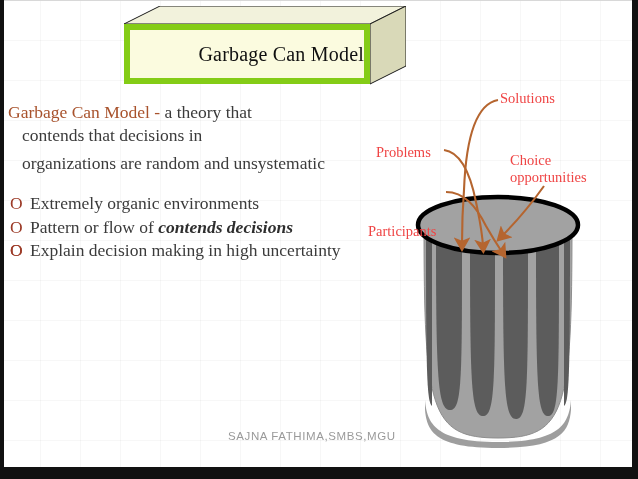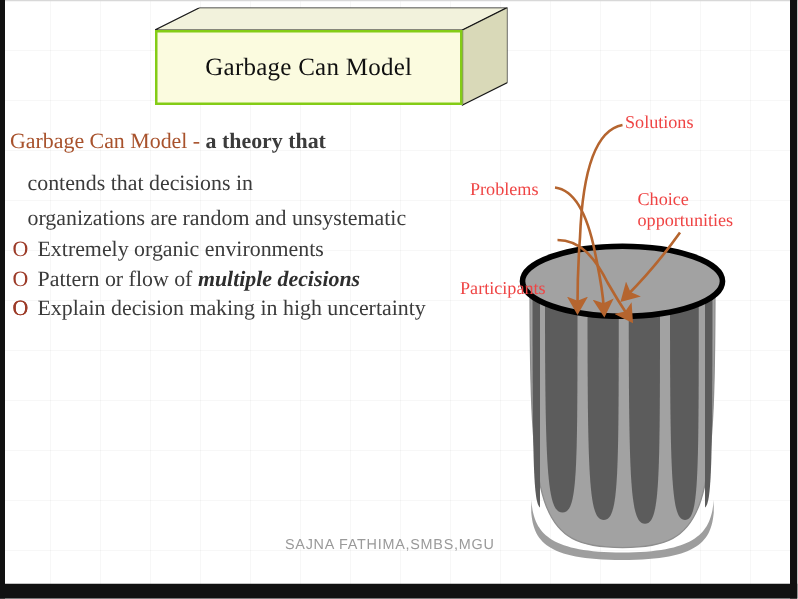--- a/index.html
+++ b/index.html
@@ -50,25 +50,25 @@
     width: 282px;
     height: 82px;
   }
   #title-face {
     position: absolute;
     left: 0;
     top: 18px;
     width: 246px;
     height: 60px;
     background: #fbfbdf;
-    border: 2px solid #84cc16;
+    border: 6px solid #84cc16;
     box-sizing: border-box;
     display: flex;
     align-items: center;
-    justify-content: center;
+    justify-content: flex-end;
   }
   #title-text {
     font-family: "Liberation Serif", serif;
     font-size: 20px;
     color: #101010;
     letter-spacing: 0.2px;
     white-space: nowrap;
   }
   #title-3d {
     position: absolute;
@@ -91,28 +91,27 @@
     color: #3b3b3b;
   }
   #lead {
     margin: 0 0 2px 0;
     padding-left: 0;
   }
   #lead-strong {
     font-weight: normal;
     color: #a8522c;
   }
-  #lead-rest { color: #3b3b3b; font-weight: bold; }
+  #lead-rest { color: #3b3b3b; }
   #lead-line2 {
     display: block;
     padding-left: 14px;
-    margin-top: 11px;
   }
   #justified {
-    margin: 5px 0 3px 0;
+    margin: 5px 0 18px 0;
     padding-left: 14px;
     text-align: justify;
     text-align-last: left;
     width: 328px;
   }
 
   ul.bullets {
     list-style: none;
     margin: 0;
     padding: 0;
@@ -205,21 +204,21 @@
       <span id="lead-line2">contends that decisions in</span>
     </p>
 
     <p class="para" id="justified">organizations are random and unsystematic</p>
 
     <ul class="bullets">
       <li>
         <span class="bullet-o">O</span><span>Extremely organic environments</span>
       </li>
       <li>
-        <span class="bullet-o">O</span><span>Pattern or flow of </span><span class="bi">multiple decisions</span>
+        <span class="bullet-o">O</span><span>Pattern or flow of </span><span class="bi">contends decisions</span>
       </li>
       <li>
         <span class="bullet-o">O</span>
       </li>
       <li>
         <span class="bullet-o">O</span><span>Explain decision making in high uncertainty</span>
       </li>
     </ul>
   </div>
 

